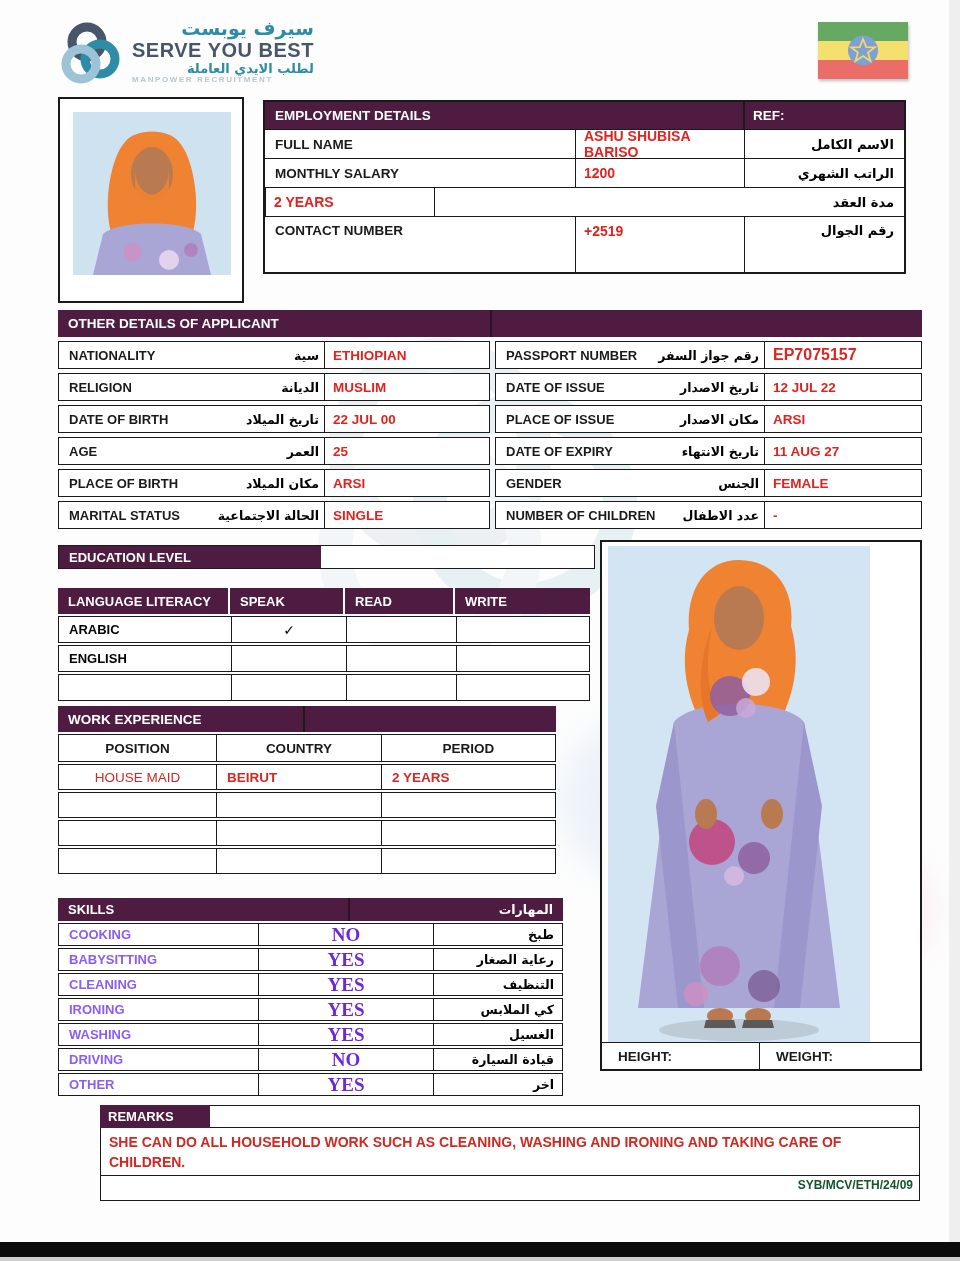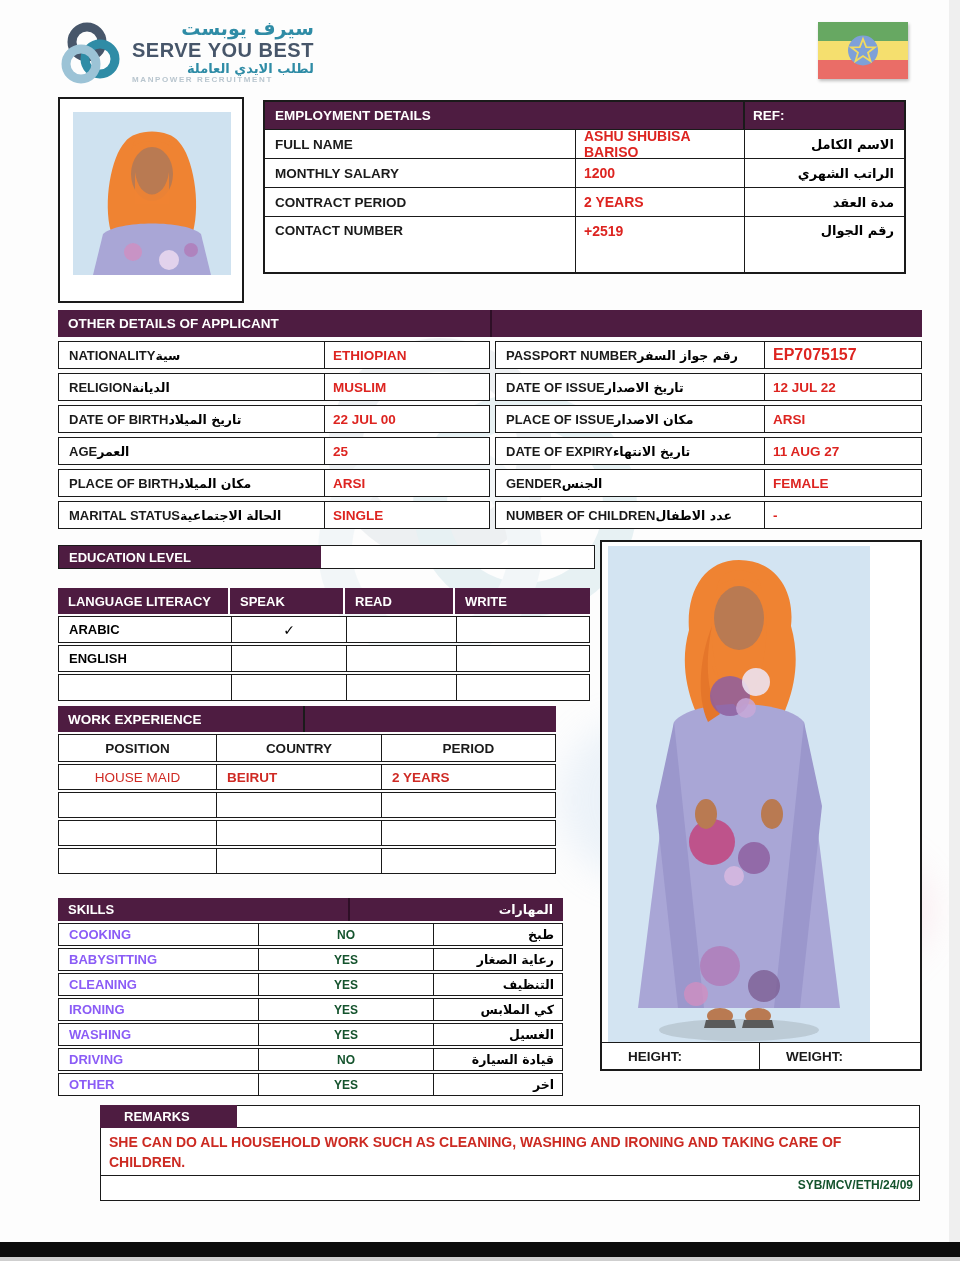--- a/index.html
+++ b/index.html
@@ -48,21 +48,21 @@
   .emp-value { width:170px; border-left:1.8px solid #1a1a1a; border-right:1.8px solid #1a1a1a; display:flex; align-items:center; padding-left:8px; color:#dd2420; font-weight:bold; font-size:14px; }
   .emp-ar { flex:1; display:flex; align-items:center; justify-content:flex-start; padding-right:10px; font-weight:bold; direction:rtl; font-size:13px; }
 
   
   .od-header { left:58px; top:310px; width:864px; height:27px; display:flex; align-items:center; padding-left:10px; font-size:13.5px; }
   .od-divider { position:absolute; left:432px; top:0; bottom:0; width:2px; background:#2e0f26; }
   .od-col { position:absolute; z-index:3; }
   .od-left { left:58px; top:341px; width:432px; }
   .od-right { left:495px; top:341px; width:427px; }
   .od-row { display:flex; height:28px; border:1.8px solid #1a1a1a; margin-bottom:4px; background:#fff; }
-  .od-lab { flex:1; display:flex; align-items:center; padding:0 5px 0 10px; }
+  .od-lab { flex:1; display:flex; justify-content:space-between; align-items:center; padding:0 5px 0 10px; }
   .od-lab .en { font-weight:bold; font-size:13px; color:#1a1a1a; white-space:nowrap; }
   .od-lab .arl { font-weight:bold; font-size:12.5px; direction:rtl; white-space:nowrap; }
   .od-val { border-left:1.8px solid #1a1a1a; display:flex; align-items:center; padding-left:8px; color:#dd2420; font-weight:bold; font-size:13.5px; }
   .od-left .od-val { width:165px; }
   .od-right .od-val { width:157px; }
 
   
   .edu { left:58px; top:545px; width:537px; height:24px; border:1.8px solid #1a1a1a; display:flex; background:#fff; }
   .edu-title { width:262px; display:flex; align-items:center; padding-left:10px; font-size:13px; }
   .edu-value { flex:1; display:flex; align-items:center; padding-left:8px; color:#dd2420; font-weight:bold; }
@@ -91,35 +91,35 @@
   .we-row .wc1 { display:flex; align-items:center; justify-content:center; color:#cf2a24; font-weight:normal; font-size:13.5px; }
   .we-row .wc2, .we-row .wc3 { display:flex; align-items:center; padding-left:10px; color:#cf2a24; font-weight:bold; font-size:13.5px; }
 
   
   .sk { left:58px; top:898px; width:505px; }
   .sk-title { height:23px; display:flex; align-items:center; padding-left:10px; font-size:13px; position:relative; }
   .sk-title .bar-div { position:absolute; left:290px; top:0; bottom:0; width:2px; background:#2e0f26; }
   .sk-title .sk-ar { position:absolute; right:10px; direction:rtl; font-size:12.5px; }
   .sk-row { display:flex; height:23px; border:1.6px solid #1a1a1a; margin-top:2px; background:#fff; }
   .skc1 { width:199px; display:flex; align-items:center; padding-left:10px; font-weight:bold; font-size:13px; color:#8b5cf6; }
-  .skc2 { width:176px; border-left:1.6px solid #1a1a1a; border-right:1.6px solid #1a1a1a; display:flex; align-items:center; justify-content:center; color:#14532d; font-weight:bold; font-size:12px; }
+  .skc2 { width:176px; border-left:1.6px solid #1a1a1a; border-right:1.6px solid #1a1a1a; display:flex; align-items:center; justify-content:center; color:#6d28d9; font-weight:bold; font-size:19px;font-family:Liberation Serif, serif; }
   .skc3 { flex:1; display:flex; align-items:center; justify-content:flex-start; padding-right:8px; direction:rtl; font-weight:bold; font-size:12.5px; }
 
   
   .photo-panel { left:600px; top:540px; width:322px; height:531px; border:2px solid #1a1a1a; background:#fff; }
   .photo-big { position:absolute; left:6px; top:4px; width:262px; height:500px; background:#d3e4f2; overflow:hidden; }
   .hw-row { position:absolute; left:0; right:0; bottom:0; height:27px; border-top:1.8px solid #1a1a1a; display:flex; background:#fff; }
-  .hw-cell { display:flex; align-items:center; padding-left:26px; font-weight:bold; font-size:13.5px; color:#1a1a1a; }
+  .hw-cell { display:flex; align-items:center; padding-left:16px; font-weight:bold; font-size:13.5px; color:#1a1a1a; }
   .hw-h { width:158px; border-right:1.8px solid #1a1a1a; }
   .hw-w { flex:1; }
 
   
   .rem { left:100px; top:1105px; width:820px; }
   .rem-bar { display:flex; height:23px; }
-  .rem-title { width:137px; display:flex; align-items:center; padding-left:24px; font-size:13px; }
+  .rem-title { width:110px; display:flex; align-items:center; padding-left:8px; font-size:13px; }
   .rem-bar-rest { flex:1; border:1.6px solid #1a1a1a; border-left:none; background:#fff; }
   .rem-text { border:1.8px solid #1a1a1a; border-top:none; min-height:44px; padding:4px 10px 2px 8px; color:#cc2a22; font-weight:bold; font-size:14px; line-height:1.45; background:#fff; position:relative; }
   .rem-empty { border:1.8px solid #1a1a1a; border-top:none; height:25px; background:#fff; }
   .doc-code { position:absolute; right:6px; bottom:-20px; color:#14532d; font-size:12px; font-weight:bold; z-index:4; }
 
   
   .bar-black { left:0; top:1242px; width:960px; height:15px; background:#0c0c0c; }
   .bar-gray { left:0; top:1257px; width:960px; height:4px; background:#cfcfcf; }
 </style>
 </head>
@@ -185,21 +185,20 @@
       <div class="emp-label">FULL NAME</div>
       <div class="emp-value">ASHU SHUBISA BARISO</div>
       <div class="emp-ar ar">الاسم الكامل</div>
     </div>
     <div class="emp-row">
       <div class="emp-label">MONTHLY SALARY</div>
       <div class="emp-value">1200</div>
       <div class="emp-ar ar">الراتب الشهري</div>
     </div>
     <div class="emp-row">
-      <div class="emp-label">CONTRACT PERIOD</div>
       <div class="emp-value">2 YEARS</div>
       <div class="emp-ar ar">مدة العقد</div>
     </div>
     <div class="emp-row tall">
       <div class="emp-label">CONTACT NUMBER</div>
       <div class="emp-value">+2519</div>
       <div class="emp-ar ar">رقم الجوال</div>
     </div>
   </div>
 

